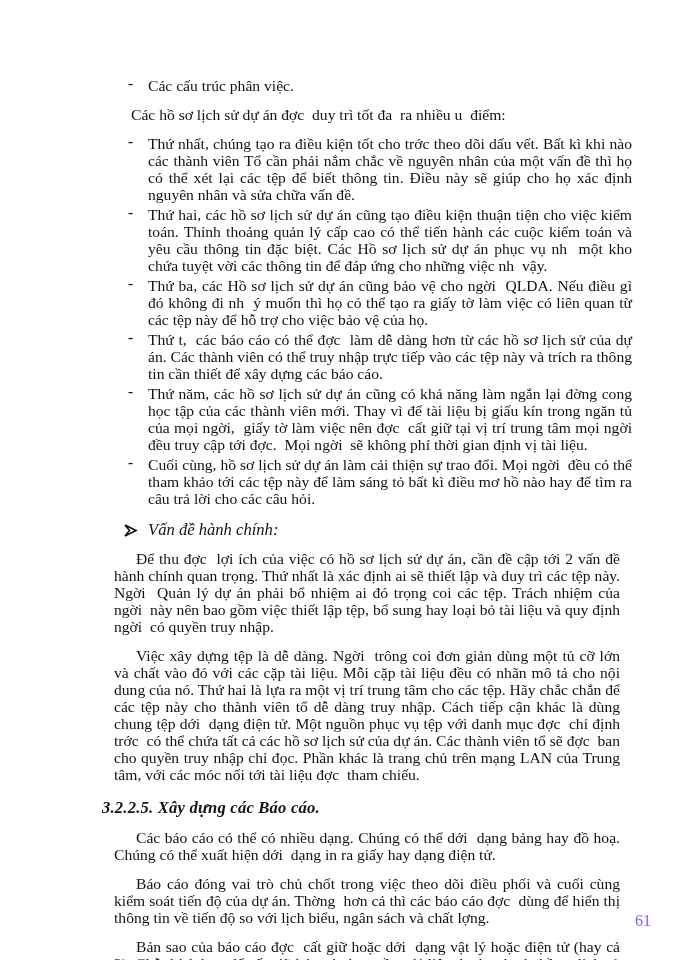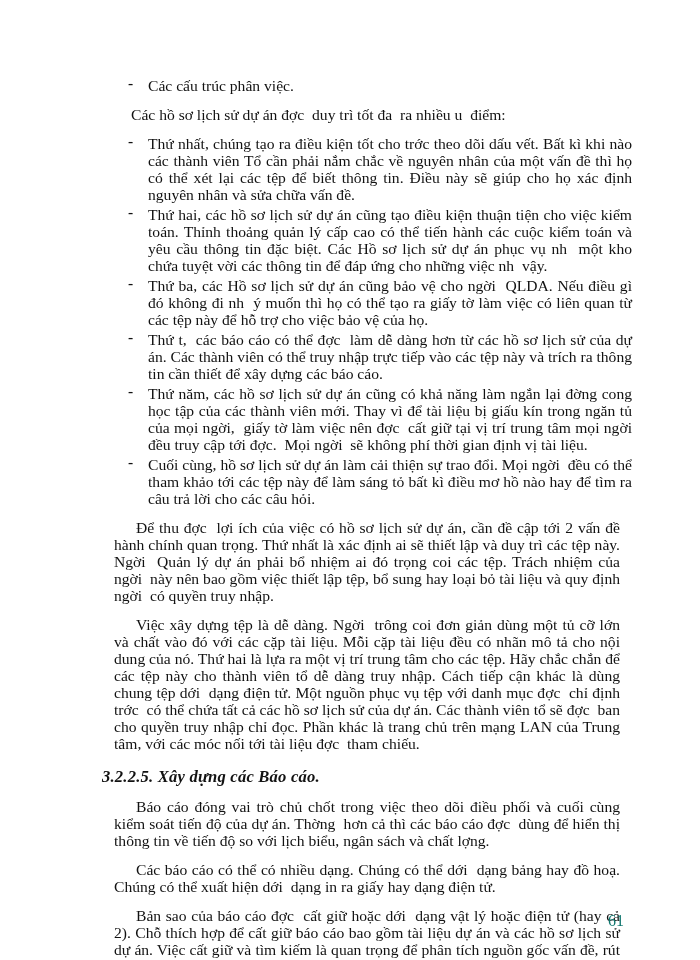--- a/index.html
+++ b/index.html
@@ -48,23 +48,23 @@
   .section-heading{
     margin:16px 0 13px 0;
     font-weight:bold;
     font-style:italic;
     font-size:16.6px;
     text-align:left;
     letter-spacing:0.2px;
   }
   .page-number{
     position:absolute;
-    left:608px;top:912px;
+    left:635px;top:912px;
     font-size:16px;
-    color:#0f766e;
+    color:#8b5cf6;
   }
 </style>
 </head>
 <body>
 
 <div class="page">
   <div class="text-block">
 
     <div class="bullet-item">
       <span class="marker">-</span>
@@ -91,26 +91,32 @@
     </div>
     <div class="bullet-item">
       <span class="marker">-</span>
       <span class="pre">Thứ năm, các hồ sơ lịch sử dự án cũng có khả năng làm ngắn lại đờng cong học tập của các thành viên mới. Thay vì để tài liệu bị giấu kín trong ngăn tủ của mọi ngời,  giấy tờ làm việc nên đợc  cất giữ tại vị trí trung tâm mọi ngời  đều truy cập tới đợc.  Mọi ngời  sẽ không phí thời gian định vị tài liệu.</span>
     </div>
     <div class="bullet-item">
       <span class="marker">-</span>
       <span class="pre">Cuối cùng, hồ sơ lịch sử dự án làm cải thiện sự trao đổi. Mọi ngời  đều có thể tham khảo tới các tệp này để làm sáng tỏ bất kì điều mơ hồ nào hay để tìm ra câu trả lời cho các câu hỏi.</span>
     </div>
 
+    <div class="sub-heading">
+      <svg class="arrow-icon" viewBox="0 0 14 13">
+        <path d="M1 1 L12 6.5 L1 12 L5.5 6.5 Z" fill="none" stroke="#121212" stroke-width="1.6" stroke-linejoin="miter"></path>
+      </svg>
+      <span class="pre">Vấn đề hành chính:</span>
+    </div>
 
     <p class="para pre">Để thu đợc  lợi ích của việc có hồ sơ lịch sử dự án, cần đề cập tới 2 vấn đề hành chính quan trọng. Thứ nhất là xác định ai sẽ thiết lập và duy trì các tệp này. Ngời  Quản lý dự án phải bổ nhiệm ai đó trọng coi các tệp. Trách nhiệm của ngời  này nên bao gồm việc thiết lập tệp, bổ sung hay loại bỏ tài liệu và quy định ngời  có quyền truy nhập.</p>
     <p class="para pre">Việc xây dựng tệp là dễ dàng. Ngời  trông coi đơn giản dùng một tủ cỡ lớn và chất vào đó với các cặp tài liệu. Mỗi cặp tài liệu đều có nhãn mô tả cho nội dung của nó. Thứ hai là lựa ra một vị trí trung tâm cho các tệp. Hãy chắc chắn để các tệp này cho thành viên tổ dễ dàng truy nhập. Cách tiếp cận khác là dùng chung tệp dới  dạng điện tử. Một nguồn phục vụ tệp với danh mục đợc  chỉ định trớc  có thể chứa tất cả các hồ sơ lịch sử của dự án. Các thành viên tổ sẽ đợc  ban cho quyền truy nhập chỉ đọc. Phần khác là trang chủ trên mạng LAN của Trung tâm, với các móc nối tới tài liệu đợc  tham chiếu.</p>
 
     <h3 class="section-heading pre">3.2.2.5. Xây dựng các Báo cáo.</h3>
 
+    <p class="para pre">Các báo cáo có thể có nhiều dạng. Chúng có thể dới  dạng bảng hay đồ hoạ. Chúng có thể xuất hiện dới  dạng in ra giấy hay dạng điện tử.</p>
     <p class="para pre">Báo cáo đóng vai trò chủ chốt trong việc theo dõi điều phối và cuối cùng kiểm soát tiến độ của dự án. Thờng  hơn cả thì các báo cáo đợc  dùng để hiển thị thông tin về tiến độ so với lịch biểu, ngân sách và chất lợng.</p>
-    <p class="para pre">Các báo cáo có thể có nhiều dạng. Chúng có thể dới  dạng bảng hay đồ hoạ. Chúng có thể xuất hiện dới  dạng in ra giấy hay dạng điện tử.</p>
     <p class="para pre">Bản sao của báo cáo đợc  cất giữ hoặc dới  dạng vật lý hoặc điện tử (hay cả 2). Chỗ thích hợp để cất giữ báo cáo bao gồm tài liệu dự án và các hồ sơ lịch sử dự án. Việc cất giữ và tìm kiếm là quan trọng để phân tích nguồn gốc vấn đề, rút ra bài học kinh nghiệm, hoàn thành số liệu thống kê và cung cấp dấu vết kiểm toán.</p>
 
   </div>
 
   <div class="page-number">61</div>
 </div>
 
 </body></html>

